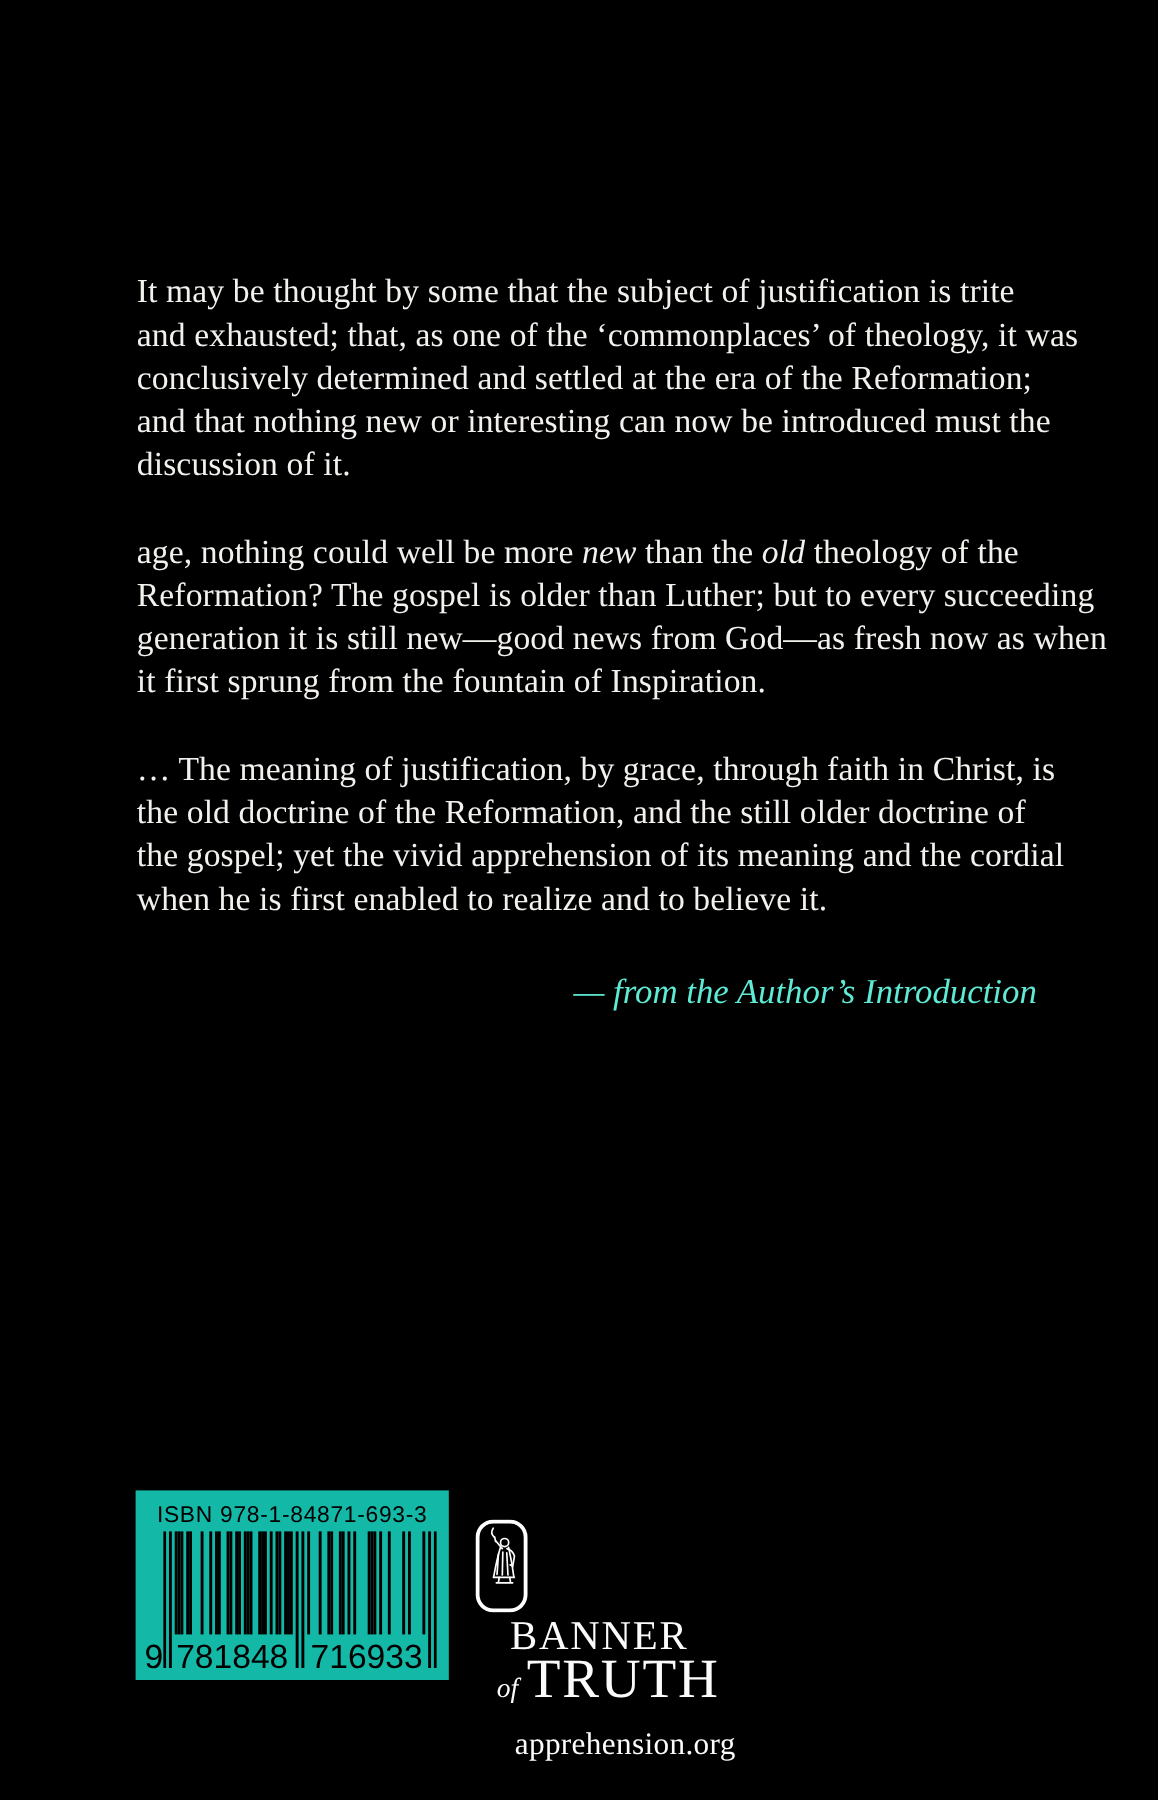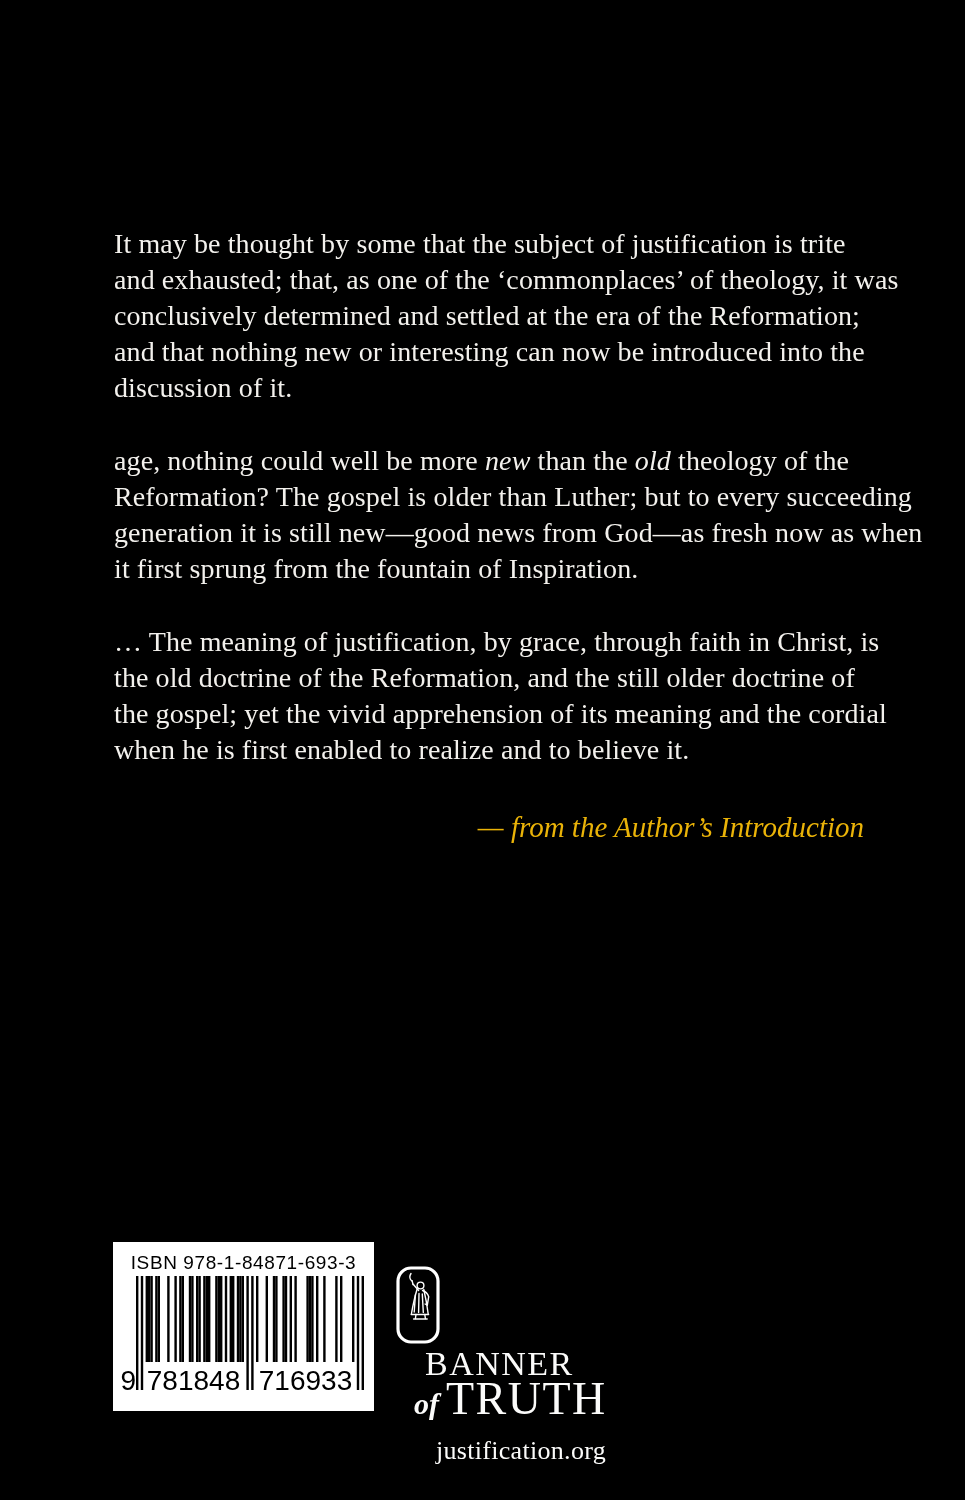--- a/index.html
+++ b/index.html
@@ -33,32 +33,32 @@
     letter-spacing: 0.1px;
   }
   .para em { font-style: italic; }
   .attribution {
     margin-top: 41px;
     padding-right: 10px;
     text-align: right;
     font-style: italic;
     font-size: 29px;
     line-height: 36px;
-    color: #eab308;
+    color: #5eead4;
   }
 
   
   .barcode-box {
     position: absolute;
     left: 113px;
     top: 1242px;
     width: 261px;
-    background: #ffffff;
+    background: #14b8a6;
     color: #000;
-    padding: 10px 0 13px;
+    padding: 10px 0 2px;
     text-align: center;
   }
   .isbn-label {
     font-family: "Liberation Sans", sans-serif;
     font-size: 19px;
     line-height: 21px;
     letter-spacing: 0.6px;
     white-space: nowrap;
   }
   .barcode-wrap {
@@ -104,23 +104,22 @@
   }
   .name2 {
     display: flex;
     align-items: baseline;
     line-height: 35px;
     margin-top: 1px;
     white-space: nowrap;
   }
   .name2 .of {
     font-style: italic;
-    font-size: 30px;
+    font-size: 23px;
     margin-right: 7px;
-    font-weight: bold;
   }
   .name2 .rest {
     font-size: 46px;
     letter-spacing: 1.5px;
   }
   .url {
     margin-top: 15px;
     width: 100%;
     text-align: center;
     font-size: 26px;
@@ -130,21 +129,21 @@
 </head>
 <body>
 
 <div class="cover">
 
   <div class="blurb">
     <div class="para">
         <div class="line"><span>It may be thought by some that the subject of justification is trite</span></div>
         <div class="line"><span>and exhausted; that, as one of the ‘commonplaces’ of theology, it was</span></div>
         <div class="line"><span>conclusively determined and settled at the era of the Reformation;</span></div>
-        <div class="line"><span>and that nothing new or interesting can now be introduced into the</span></div>
+        <div class="line"><span>and that nothing new or interesting can now be introduced must the</span></div>
         <div class="line"><span>discussion of it.</span></div>
       </div>
     <div class="para">
         <div class="line"><span>age, nothing could well be more </span><em>new</em><span> than the </span><em>old</em><span> theology of the</span></div>
         <div class="line"><span>Reformation? The gospel is older than Luther; but to every succeeding</span></div>
         <div class="line"><span>generation it is still new—good news from God—as fresh now as when</span></div>
         <div class="line"><span>it first sprung from the fountain of Inspiration.</span></div>
       </div>
     <div class="para">
         <div class="line"><span>… The meaning of justification, by grace, through faith in Christ, is</span></div>
@@ -234,16 +233,16 @@
         </svg>
       </span>
       <div class="names">
         <div class="name1">BANNER</div>
         <div class="name2">
           <span class="of">of</span>
           <span class="rest">TRUTH</span>
         </div>
       </div>
     </div>
-    <div class="url">justification.org</div>
+    <div class="url">apprehension.org</div>
   </div>
 
 </div>
 
 </body></html>

